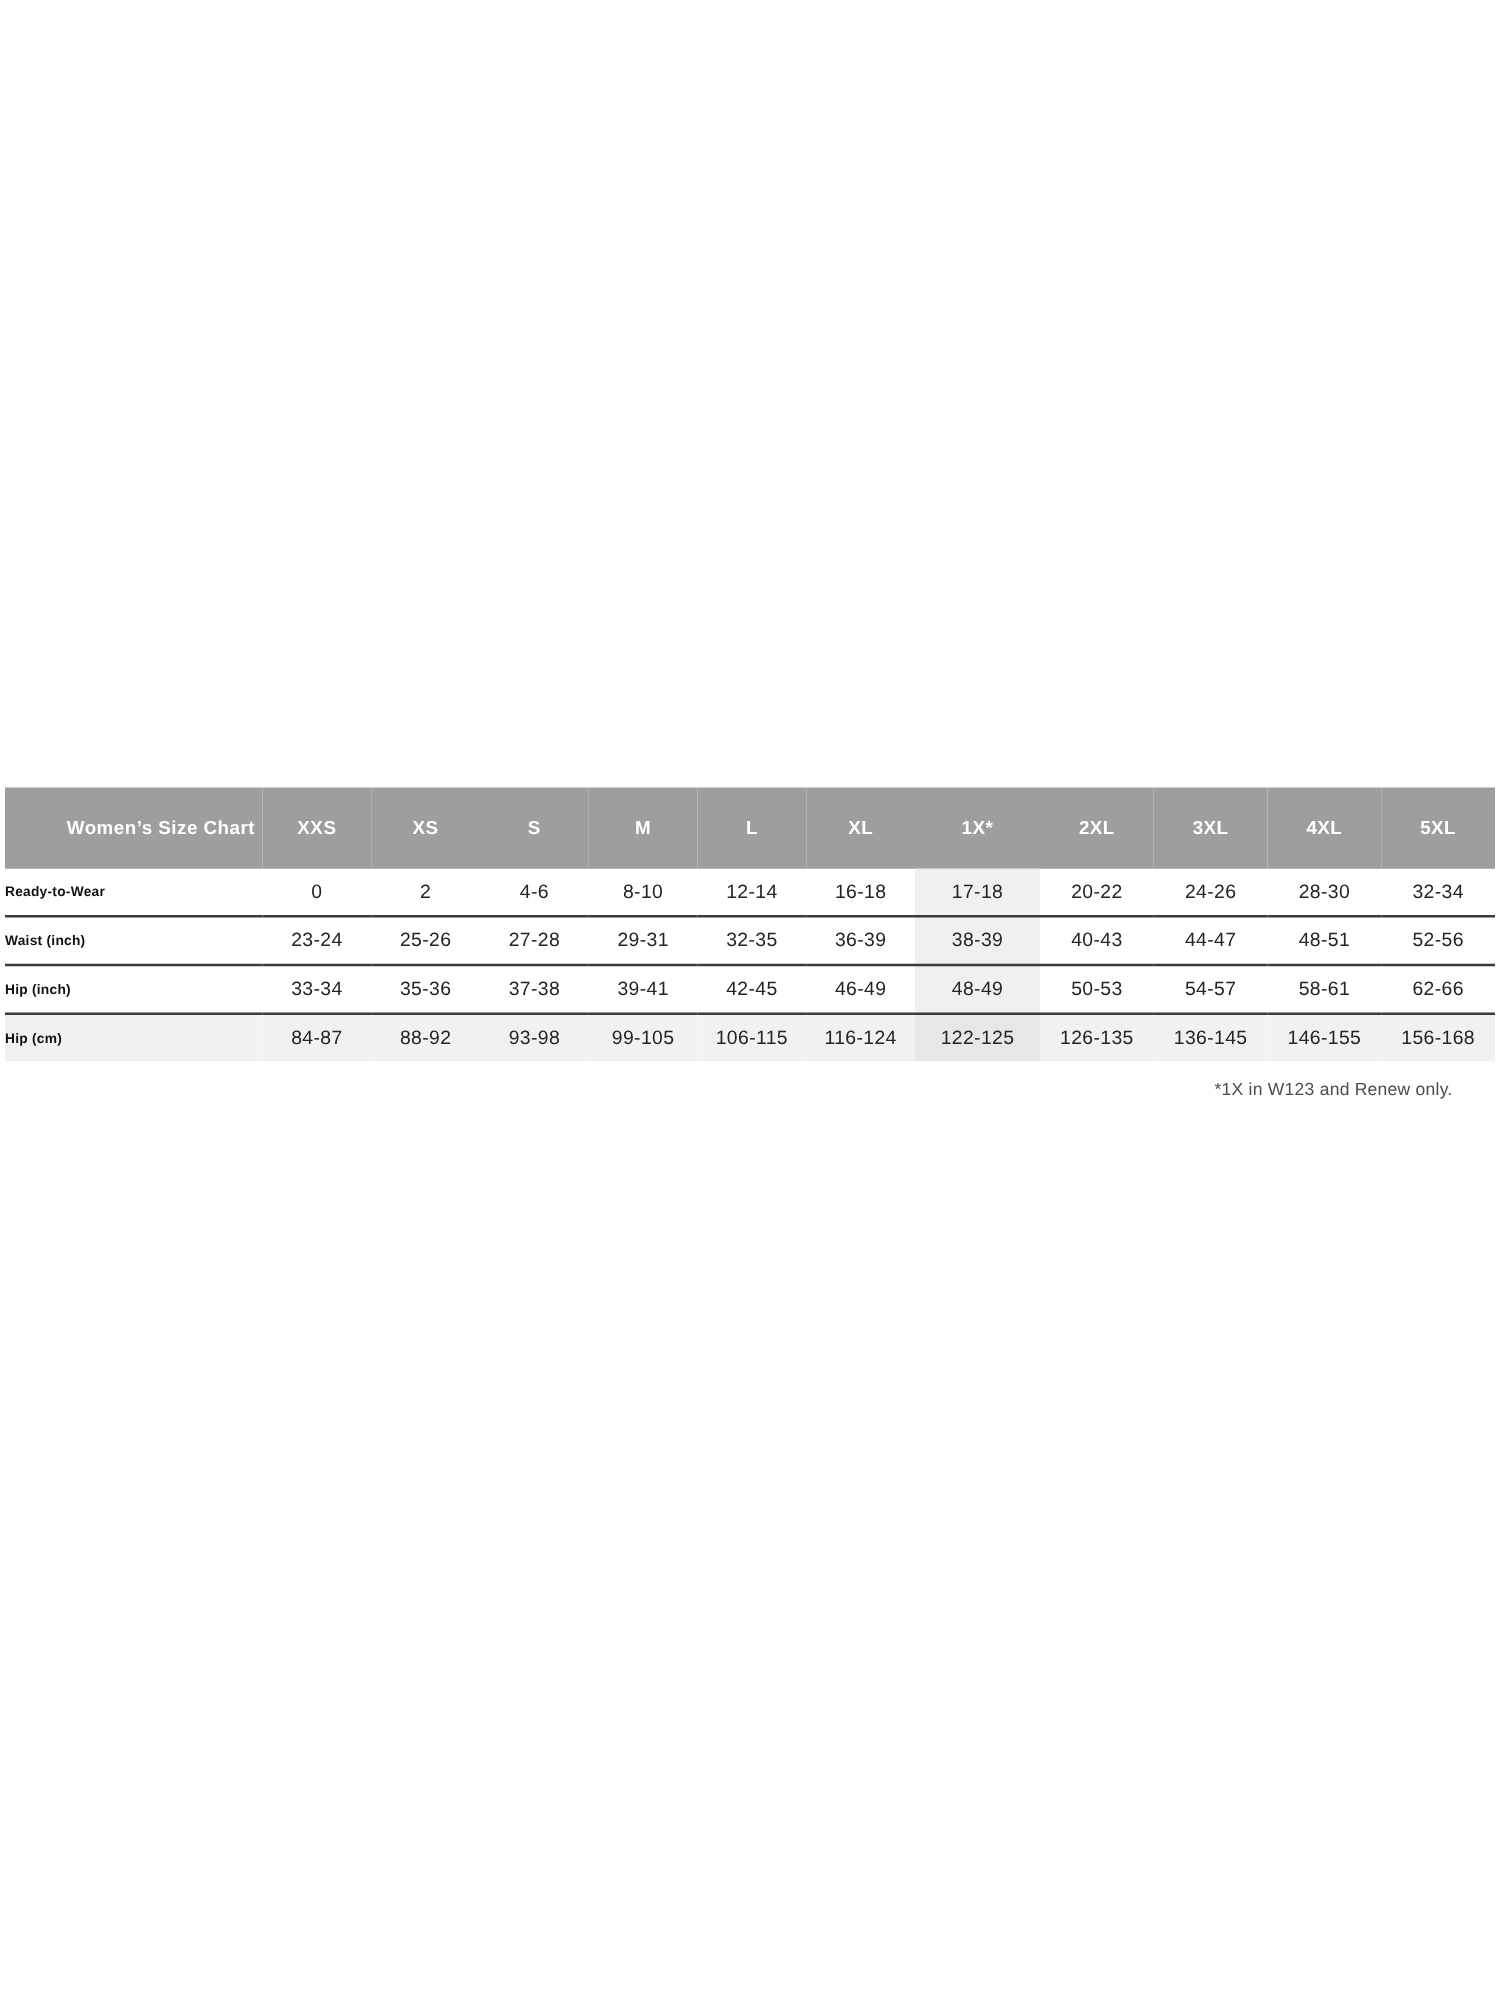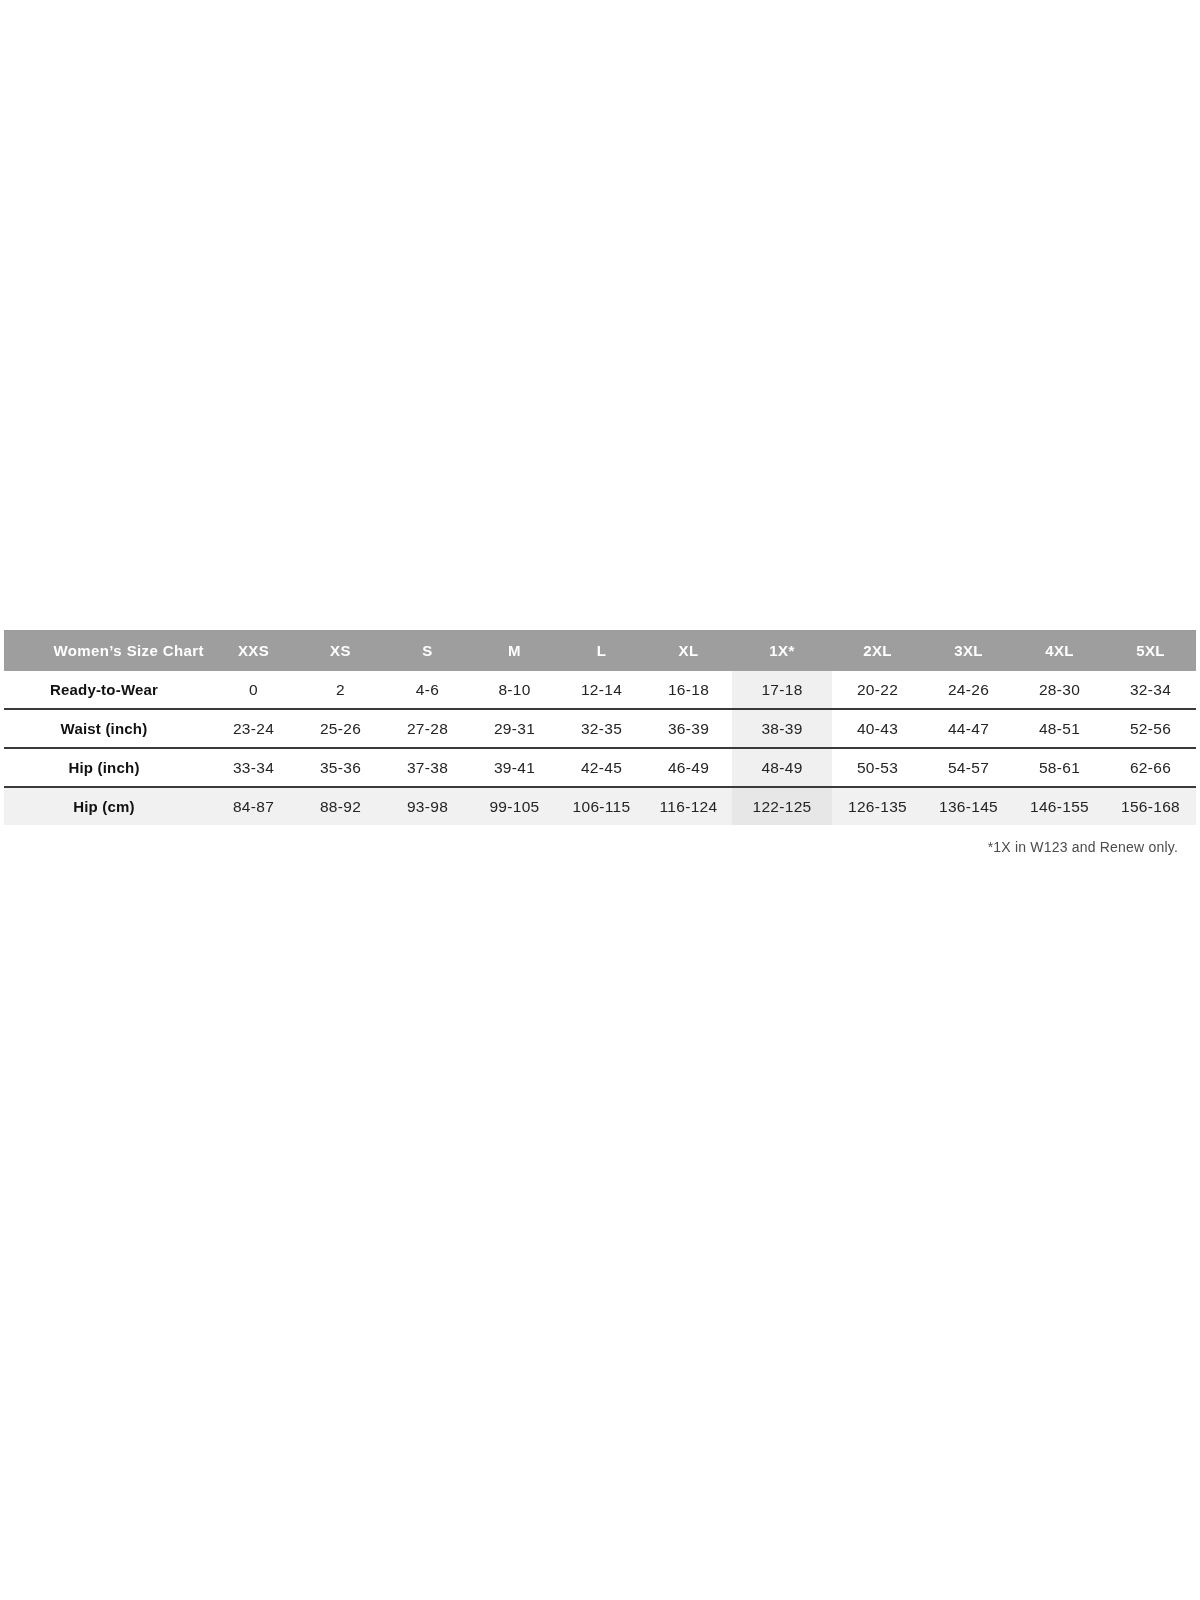--- a/index.html
+++ b/index.html
@@ -20,51 +20,51 @@
     margin: 0 4px;
   }
   thead th {
     background: var(--header-bg, #9e9e9e);
     color: var(--header-text, #ffffff);
     font-weight: bold;
     font-size: 15px;
     letter-spacing: 0.4px;
     height: 33px;
     text-align: center;
-    padding: 4px;
+    padding: 16px;
   }
   thead th.label {
     text-align: right;
     padding-right: 6px;
   }
   tbody tr { border-bottom: 2px solid var(--row-line, #3a3a3a); }
   tbody tr:last-child { border-bottom: none; margin-top: 29px; }
   tbody td {
     height: 37px;
     text-align: center;
     font-size: 15.5px;
     color: var(--data-text, #242424);
     padding: 0;
     letter-spacing: 0.3px;
   }
   tbody td.label {
-    text-align: center;
+    text-align: left;
     padding-right: 6px;
     font-weight: bold;
-    font-size: 15px;
+    font-size: 11px;
     color: var(--label-text, #111111);
     letter-spacing: 0.2px;
   }
   tbody tr.cm td { background: var(--cm-row-bg, #f1f1f1); }
   tbody tr td.hl { background: var(--highlight-bg, #f0f0f0); text-align: center; }
   tbody tr.cm td.hl { background: var(--highlight-cm-bg, #e7e7e7); }
 
   .footnote {
     text-align: right;
-    padding-right: 22px;
+    padding-right: 38px;
     margin-top: 14px;
     font-size: 14px;
     color: var(--footnote-text, #4c4c4c);
     letter-spacing: 0.2px;
   }
 </style>
 </head>
 <body>
 
 <div class="top-spacer"></div>

